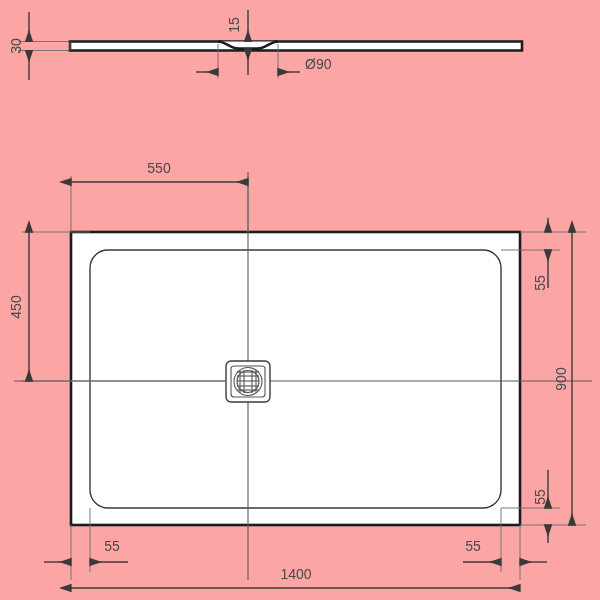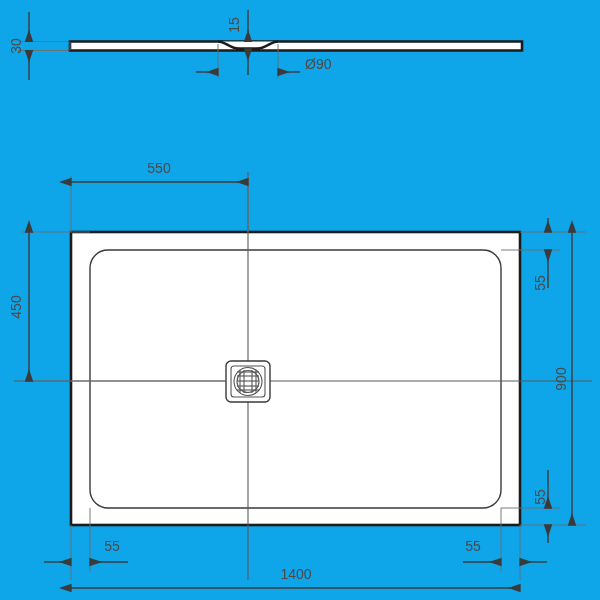--- a/index.html
+++ b/index.html
@@ -4,21 +4,21 @@
 <style>
   html, body {
     margin: 0;
     padding: 0;
     background: #ffffff;
   }
   #drawing-root {
     position: relative;
     width: 600px;
     height: 600px;
-    background: #0ea5e9;
+    background: #fca5a5;
     font-family: "Liberation Sans", sans-serif;
     overflow: hidden;
   }
   svg#cad {
     display: block;
     width: 600px;
     height: 600px;
   }
   .dim-text {
     font-family: "Liberation Sans", sans-serif;

